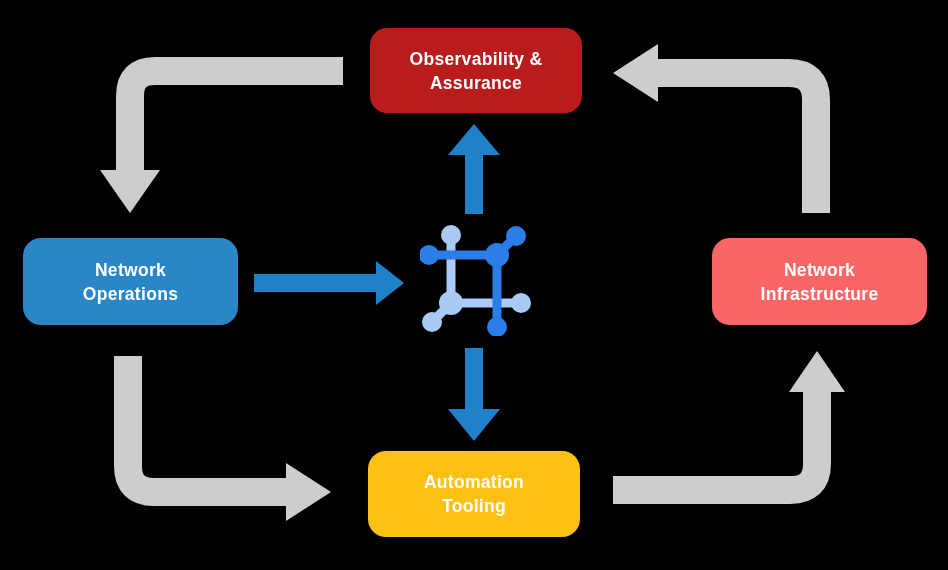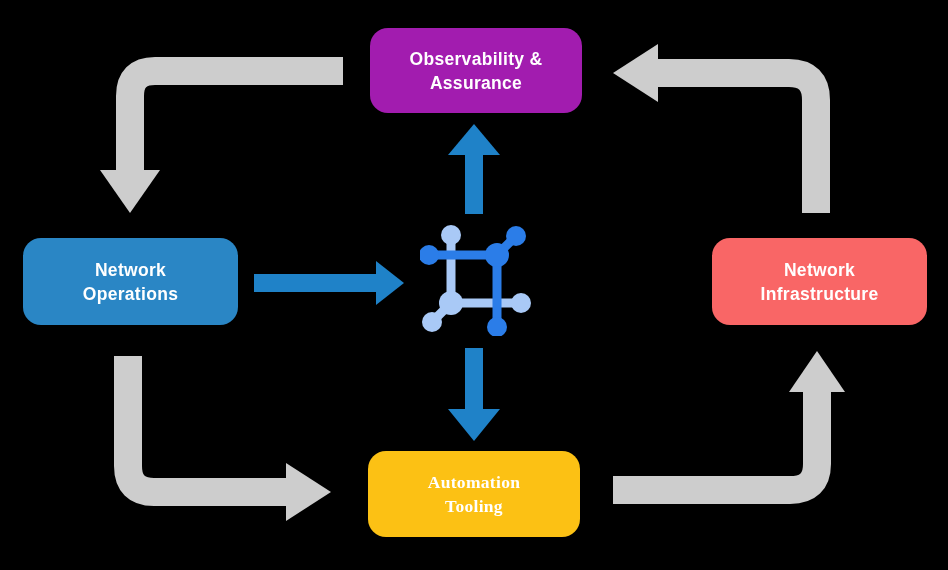--- a/index.html
+++ b/index.html
@@ -29,24 +29,24 @@
     text-align: center;
   }
   .node span {
     color: #ffffff;
     font-size: 17.5px;
     line-height: 24px;
     font-weight: 600;
     letter-spacing: 0.3px;
     white-space: pre-line;
   }
-  .node-green  { left: 370px; top: 28px;  width: 212px; height: 85px; background: #a21caf; }
+  .node-green  { left: 370px; top: 28px;  width: 212px; height: 85px; background: #b91c1c; border-radius: 17px; }
   .node-blue   { left: 23px;  top: 238px; width: 215px; height: 87px; background: #2a86c5; }
   .node-red    { left: 712px; top: 238px; width: 215px; height: 87px; background: #f96666; }
-  .node-yellow { left: 368px; top: 451px; width: 212px; height: 86px; background: #fcc114; font-family: Liberation Serif, serif; }
+  .node-yellow { left: 368px; top: 451px; width: 212px; height: 86px; background: #fcc114; }
   .cycle-shaft { stroke: #cdcdcd; stroke-width: 28px; fill: none; }
   .cycle-head  { fill: #cdcdcd; }
   .flow-shaft  { stroke: #1f82c8; stroke-width: 18px; fill: none; }
   .flow-head   { fill: #1f82c8; }
   .icon-light-stroke { stroke: #a9c9f6; stroke-width: 9px; stroke-linecap: round; fill: none; }
   .icon-light-fill   { fill: #a9c9f6; }
   .icon-dark-stroke  { stroke: #2b7de8; stroke-width: 9px; stroke-linecap: round; fill: none; }
   .icon-dark-fill    { fill: #2b7de8; }
 </style>
 </head>

